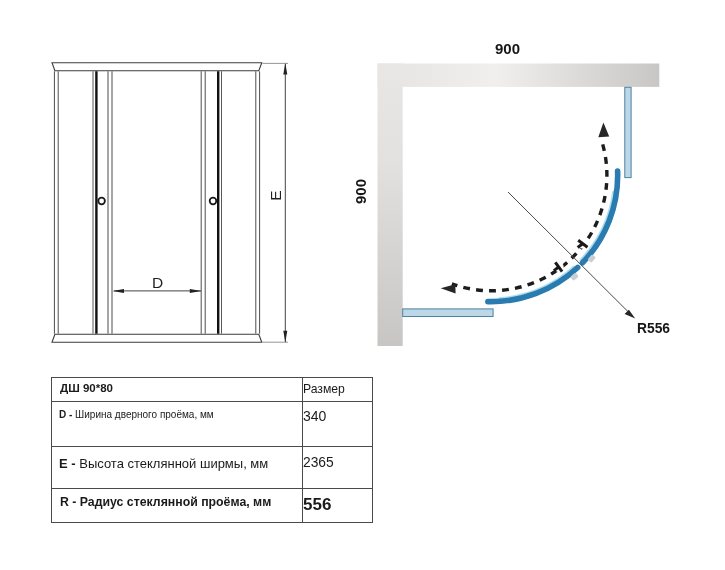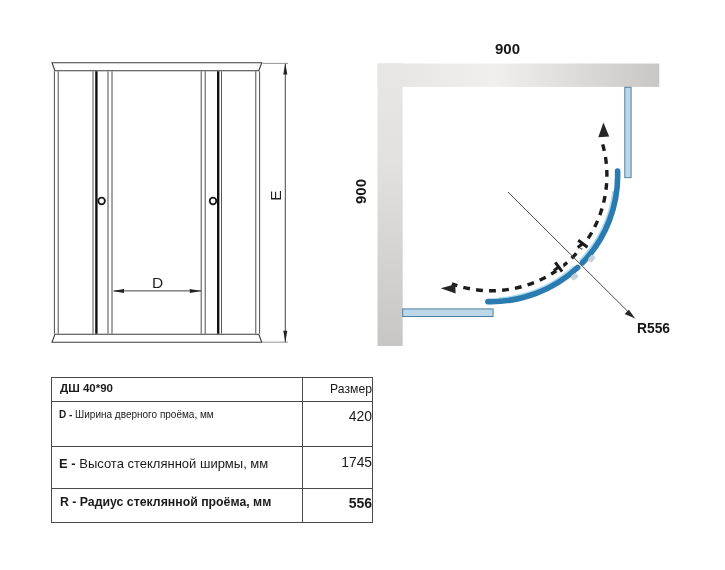--- a/index.html
+++ b/index.html
@@ -1,21 +1,21 @@
 <!DOCTYPE html>
 <html><head>
 <meta charset="utf-8">
 <style>
   html,body{margin:0;padding:0;background:#ffffff;}
   body{width:725px;height:570px;position:relative;overflow:hidden;font-family:"Liberation Sans",sans-serif;}
   svg{position:absolute;left:0;top:0;}
   table.spec{position:absolute;left:51px;top:377px;border-collapse:collapse;table-layout:fixed;color:#1a1a1a;}
   table.spec td{border:1px solid #4a4a4a;padding:0;vertical-align:top;}
   td.c1{width:250px;}
-  td.c2{width:69px;text-align:right;}
+  td.c2{width:69px;text-align:left;}
 </style>
 </head>
 <body>
 
 <svg width="725" height="570" viewBox="0 0 725 570">
   <defs>
     <linearGradient id="wallH" x1="0" y1="0" x2="1" y2="0">
       <stop offset="0" stop-color="#e5e4e2"></stop>
       <stop offset="0.42" stop-color="#f0efed"></stop>
       <stop offset="1" stop-color="#c9c7c5"></stop>
@@ -135,47 +135,47 @@
   <polygon points="635.2,318.6 624.6,314.1 628.9,309.8" fill="#262626"></polygon>
 
   <text x="637" y="332.8" font-size="13.8" font-weight="bold" fill="#161616">R556</text>
 </svg>
 
 <table class="spec" cellspacing="0">
 
   <tbody>
       <tr style="height:24px;">
     <td class="c1">
-          <div style="font-size:11.5px;font-weight:bold;padding:4px 0 0 8px;">ДШ 40*90</div>
+          <div style="font-size:11.5px;font-weight:bold;padding:4px 0 0 8px;">ДШ 90*80</div>
         </td>
     <td class="c2">
           <div style="font-size:12.2px;padding-top:4px;">Размер</div>
         </td>
   </tr>
 
   <tr style="height:45px;">
     <td class="c1">
           <div style="font-size:10px;padding:7px 0 0 7px;"><b>D - </b>Ширина дверного проёма, мм</div>
         </td>
     <td class="c2">
-          <div style="font-size:14px;padding-top:6px;">420</div>
+          <div style="font-size:14px;padding-top:6px;">340</div>
         </td>
   </tr>
 
   <tr style="height:42px;">
     <td class="c1">
           <div style="font-size:13px;padding:9px 0 0 7px;"><b>E - </b>Высота стеклянной ширмы, мм</div>
         </td>
     <td class="c2">
-          <div style="font-size:13.8px;padding-top:8px;">1745</div>
+          <div style="font-size:13.8px;padding-top:8px;">2365</div>
         </td>
   </tr>
 
   <tr style="height:34px;">
     <td class="c1">
           <div style="font-size:12.3px;font-weight:bold;padding:6px 0 0 8px;">R - Радиус стеклянной проёма, мм</div>
         </td>
     <td class="c2">
-          <div style="font-size:14px;font-weight:bold;padding-top:6px;">556</div>
+          <div style="font-size:17px;font-weight:bold;padding-top:6px;">556</div>
         </td>
   </tr>
 </tbody>
   </table>
 
 </body></html>

